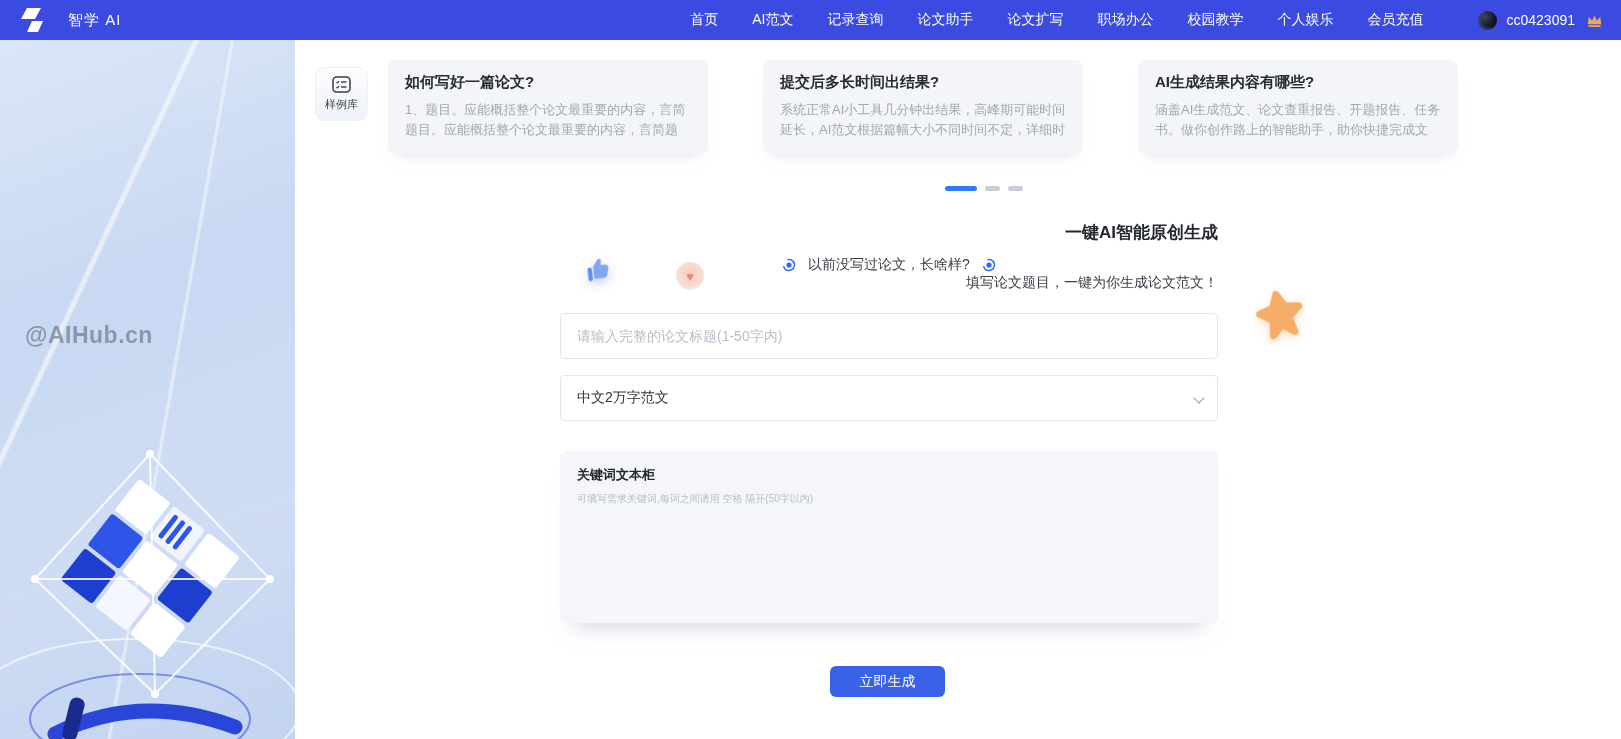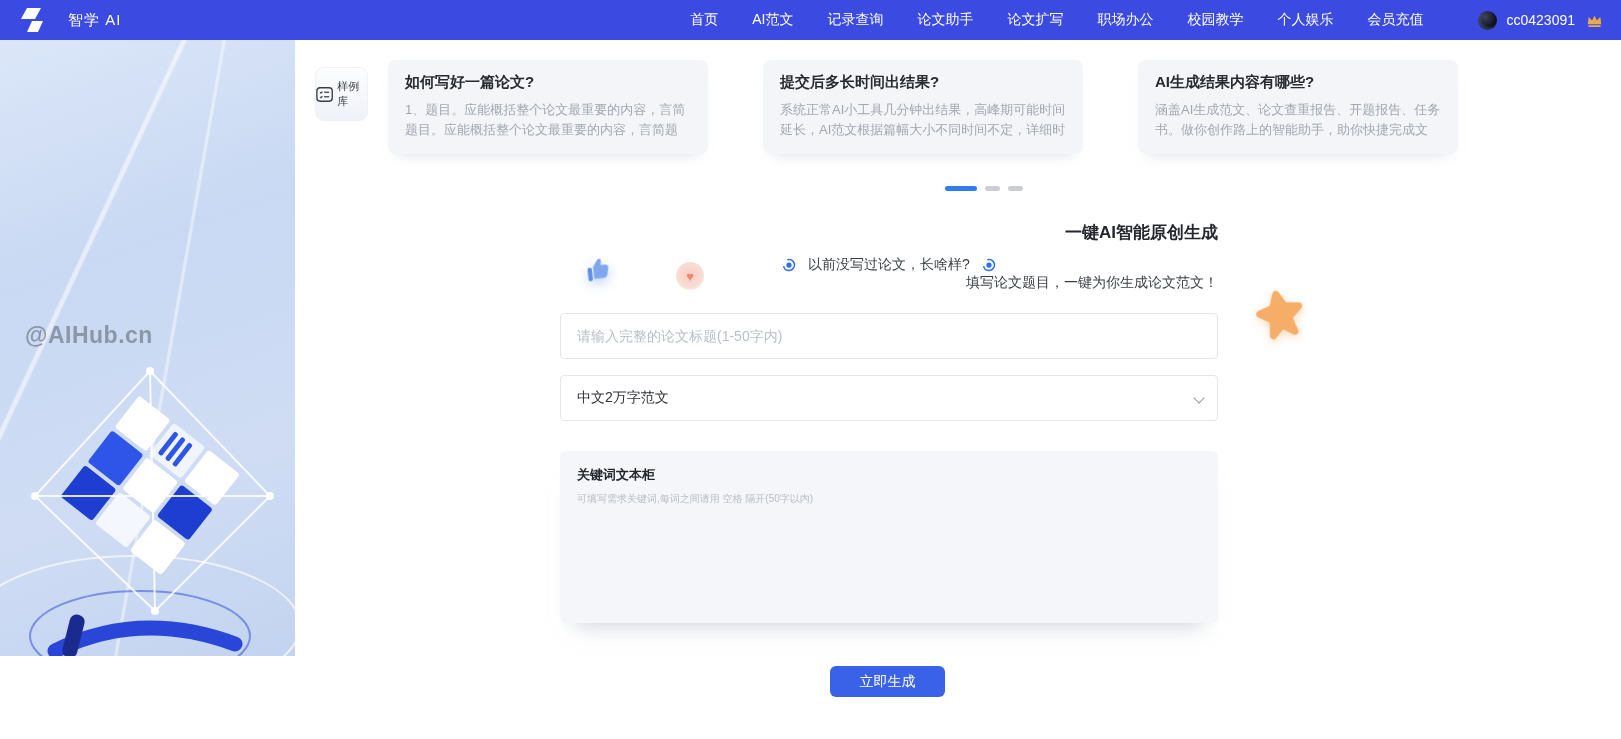--- a/index.html
+++ b/index.html
@@ -17,39 +17,39 @@
   .avatar { width:19px; height:19px; border-radius:50%;
     background: radial-gradient(circle at 35% 30%, #3d4660 0%, #10131f 60%, #05060c 100%);
     box-shadow: inset 2px -2px 3px rgba(120,140,200,0.35); cursor:pointer; }
   .username { color:#fff; font-size:14px; cursor:pointer; }
   .crown { width:17px; height:15px; margin-left:2px; }
 
   
   .layout { position:absolute; top:40px; left:0; width:1621px; height:699px; }
 
   
-  .sidebar { position:absolute; left:0; top:0; width:295px; height:616px; overflow:hidden;
+  .sidebar { position:absolute; left:0; top:0; width:295px; height:699px; overflow:hidden;
     background: linear-gradient(160deg,#dbe6f8 0%,#c9d9f3 35%,#cfdcf4 70%,#c3d4f0 100%); padding-left: 24px; }
   .sidebar::before { content:""; position:absolute; inset:0;
     background:
       linear-gradient(115deg, transparent 31%, rgba(255,255,255,0.55) 31.4%, rgba(255,255,255,0.55) 31.9%, transparent 32.3%),
       linear-gradient(100deg, transparent 55%, rgba(255,255,255,0.45) 55.4%, rgba(255,255,255,0.45) 55.8%, transparent 56.2%);
   }
   .watermark { position:absolute; left:25px; top:282px; font-size:23px; font-weight:700;
     color:rgba(100,110,122,0.62); letter-spacing:0.5px; }
   .side-art { position:absolute; left:0; bottom:0; }
 
   
   .main { position:absolute; left:295px; top:0; width:1326px; height:699px; background:#fff; }
 
   
   .sample-lib { position:absolute; left:20px; top:27px; width:53px; height:54px;
     border:1px solid #eef1f6; border-radius:9px; cursor:pointer;
     background:linear-gradient(180deg,#fdfdfe 0%,#eef2f8 100%);
-    display:flex; flex-direction:row; align-items:center; justify-content:center; gap:4px; }
+    display:flex; flex-direction:column; align-items:center; justify-content:center; gap:4px; }
   .sample-lib-label { font-size:11px; color:#3c424a; }
 
   
   .cards { position:absolute; left:93px; top:20px; display:flex; gap:55px; }
   .faq-card { width:320px; background:#f3f5f9; border-radius:8px; padding:13px 17px 14px;
     box-shadow:0 10px 12px -10px rgba(175,185,205,0.5); }
   .faq-card h3 { font-size:15px; font-weight:700; color:#272b31; margin-bottom:8px; }
   .faq-card p { font-size:13px; color:#a2a8b1; line-height:20px; height:40px; overflow:hidden; }
 
   

